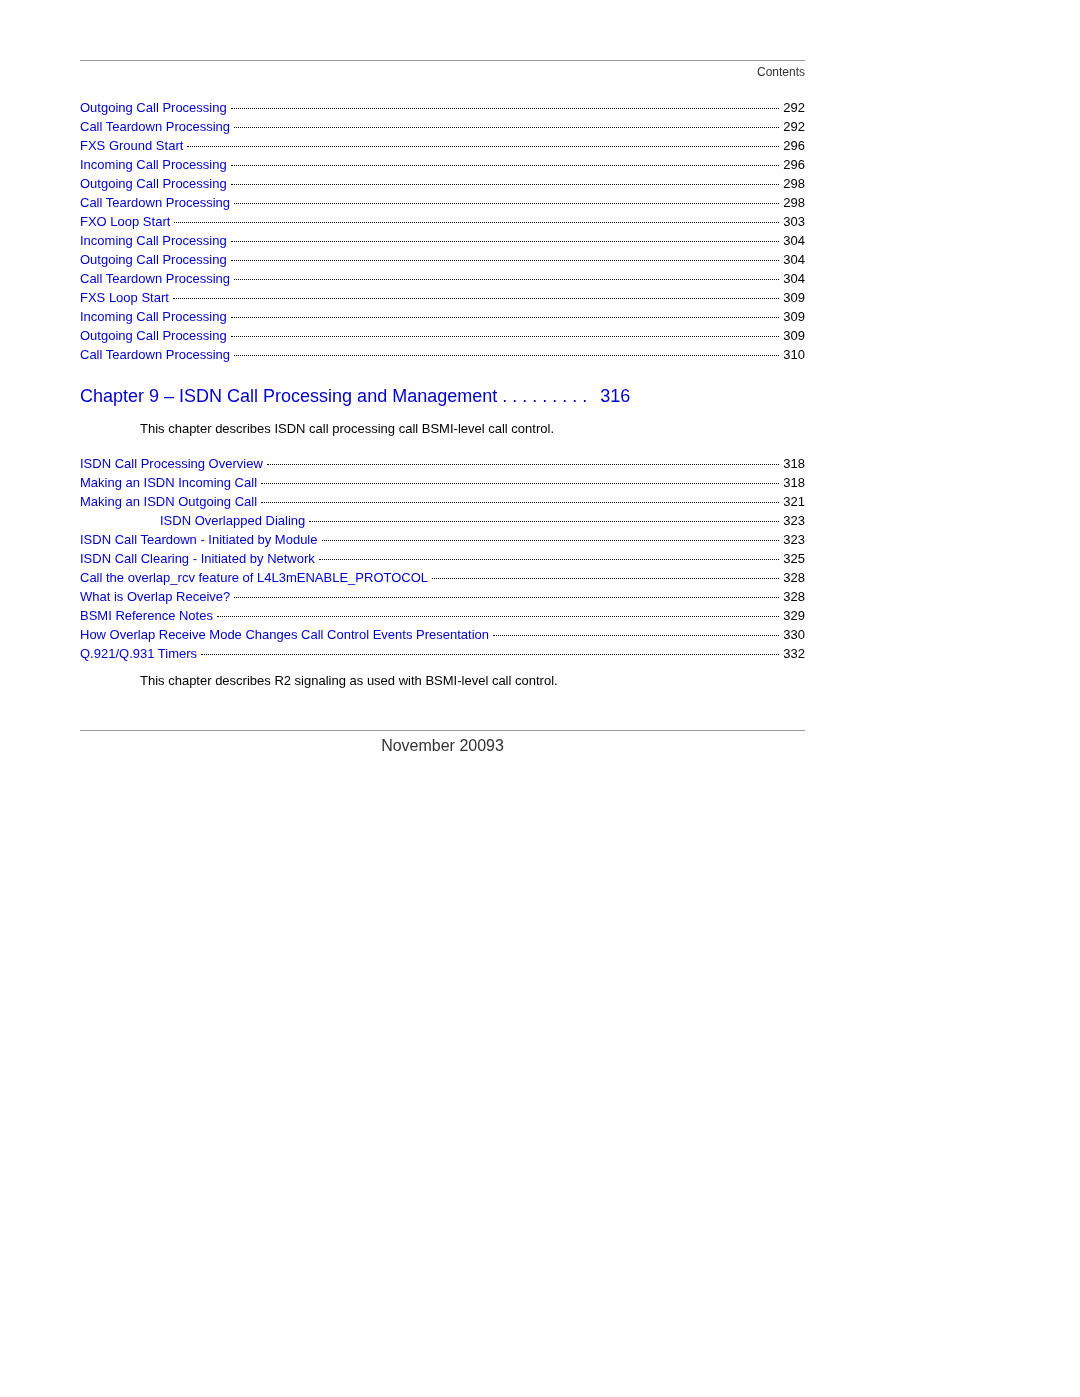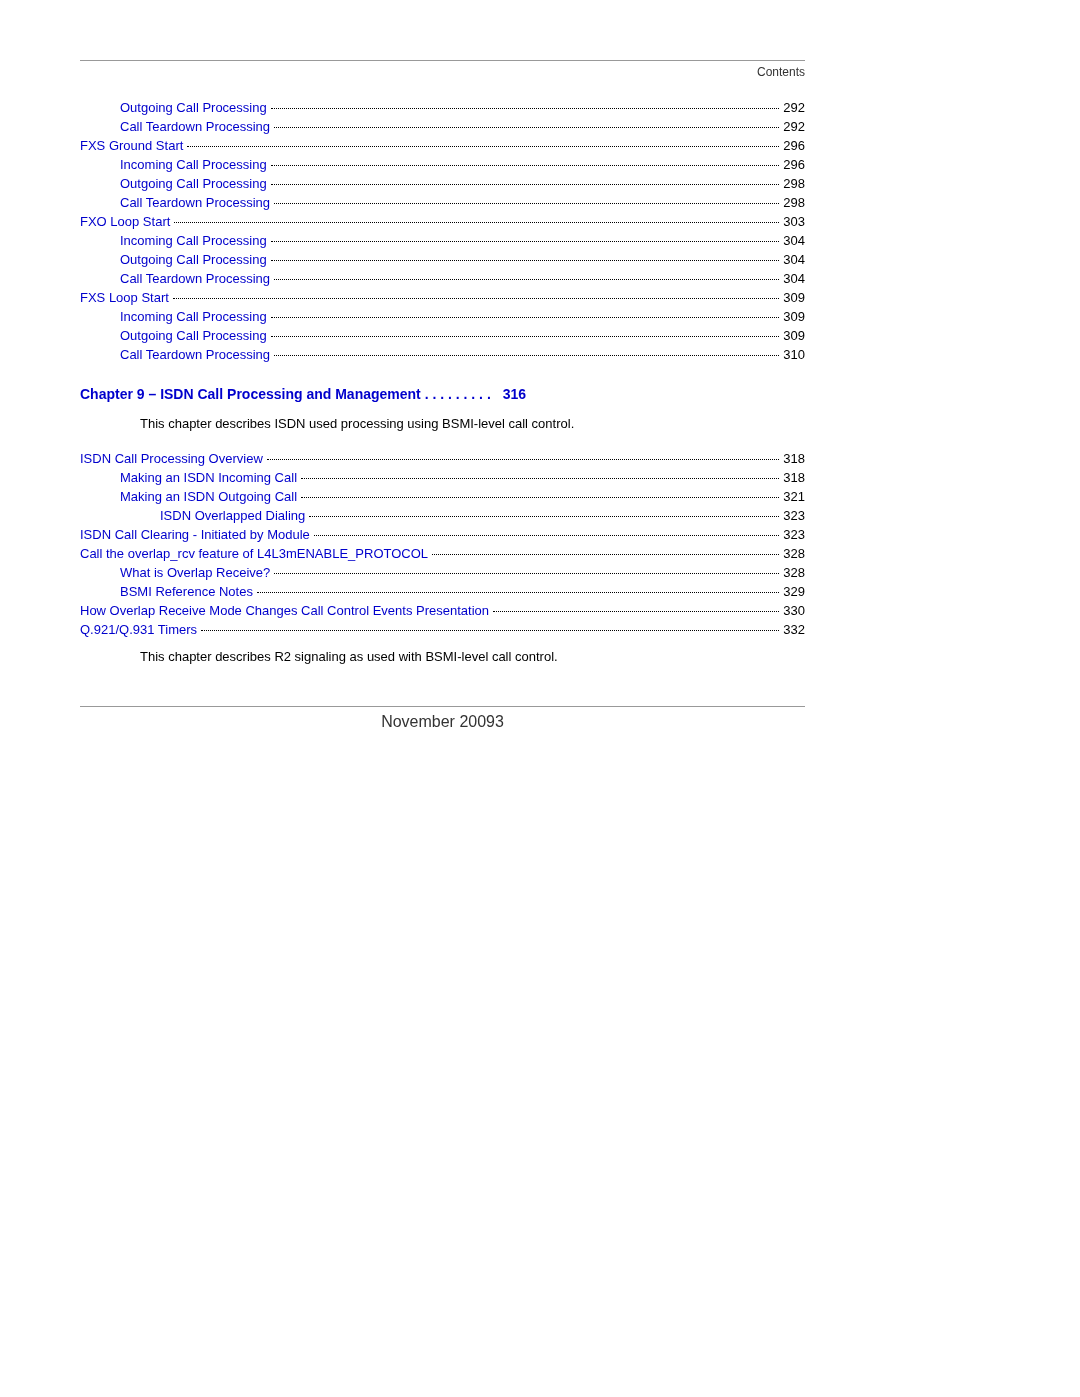--- a/index.html
+++ b/index.html
@@ -33,21 +33,21 @@
     .toc-section {
       margin-bottom: 8px;
     }
     .toc-entry {
       display: flex;
       align-items: baseline;
       margin-bottom: 3px;
       font-size: 13px;
     }
     .toc-entry.level1 { margin-left: 0; }
-    .toc-entry.level2 { margin-left: 40px; }
+    .toc-entry.level2 { }
     .toc-entry.level3 { margin-left: 80px; }
     .toc-label {
       color: #0000cc;
       white-space: nowrap;
       text-decoration: none;
     }
     .toc-dots {
       flex: 1;
       border-bottom: 1px dotted #000;
       margin: 0 4px;
@@ -60,22 +60,22 @@
       color: #000;
       font-size: 13px;
       white-space: nowrap;
     }
     .chapter-heading {
       margin: 24px 0 12px 0;
     }
     .chapter-heading a {
       color: #0000cc;
       text-decoration: none;
-      font-size: 14px;
-      font-weight: bold;
+      font-size: 18px;
+      font-weight: normal;
     }
     .chapter-desc {
       font-size: 13px;
       color: #000;
       margin: 10px 0 16px 60px;
       line-height: 1.5;
     }
     .footer-rule {
       border: none;
       border-top: 1px solid #999;
@@ -171,21 +171,21 @@
       </div>
     </div>
 
   <div class="chapter-heading">
     <a href="#">
       <span id="ch9-title-text">Chapter 9 – ISDN Call Processing and Management . . . . . . . . .</span>
       <span style="margin-left:8px;" id="ch9-page-text">316</span>
     </a>
   </div>
 
-  <div class="chapter-desc" id="ch9-desc-text">This chapter describes ISDN used processing using BSMI-level call
+  <div class="chapter-desc" id="ch9-desc-text">This chapter describes ISDN call processing call BSMI-level call
 control.</div>
 
   <div class="toc-section" id="ch9-entries-container">
       <div class="toc-entry level1">
         <a class="toc-label" href="#">ISDN Call Processing Overview</a>
         <span class="toc-dots"></span>
         <span class="toc-page">318</span>
       </div>
       <div class="toc-entry level2">
         <a class="toc-label" href="#">Making an ISDN Incoming Call</a>
@@ -196,23 +196,28 @@
         <a class="toc-label" href="#">Making an ISDN Outgoing Call</a>
         <span class="toc-dots"></span>
         <span class="toc-page">321</span>
       </div>
       <div class="toc-entry level3">
         <a class="toc-label" href="#">ISDN Overlapped Dialing</a>
         <span class="toc-dots"></span>
         <span class="toc-page">323</span>
       </div>
       <div class="toc-entry level1">
-        <a class="toc-label" href="#">ISDN Call Clearing - Initiated by Module</a>
+        <a class="toc-label" href="#">ISDN Call Teardown - Initiated by Module</a>
         <span class="toc-dots"></span>
         <span class="toc-page">323</span>
+      </div>
+      <div class="toc-entry level1">
+        <a class="toc-label" href="#">ISDN Call Clearing - Initiated by Network</a>
+        <span class="toc-dots"></span>
+        <span class="toc-page">325</span>
       </div>
       <div class="toc-entry level1">
         <a class="toc-label" href="#">Call the overlap_rcv feature of L4L3mENABLE_PROTOCOL</a>
         <span class="toc-dots"></span>
         <span class="toc-page">328</span>
       </div>
       <div class="toc-entry level2">
         <a class="toc-label" href="#">What is Overlap Receive?</a>
         <span class="toc-dots"></span>
         <span class="toc-page">328</span>

